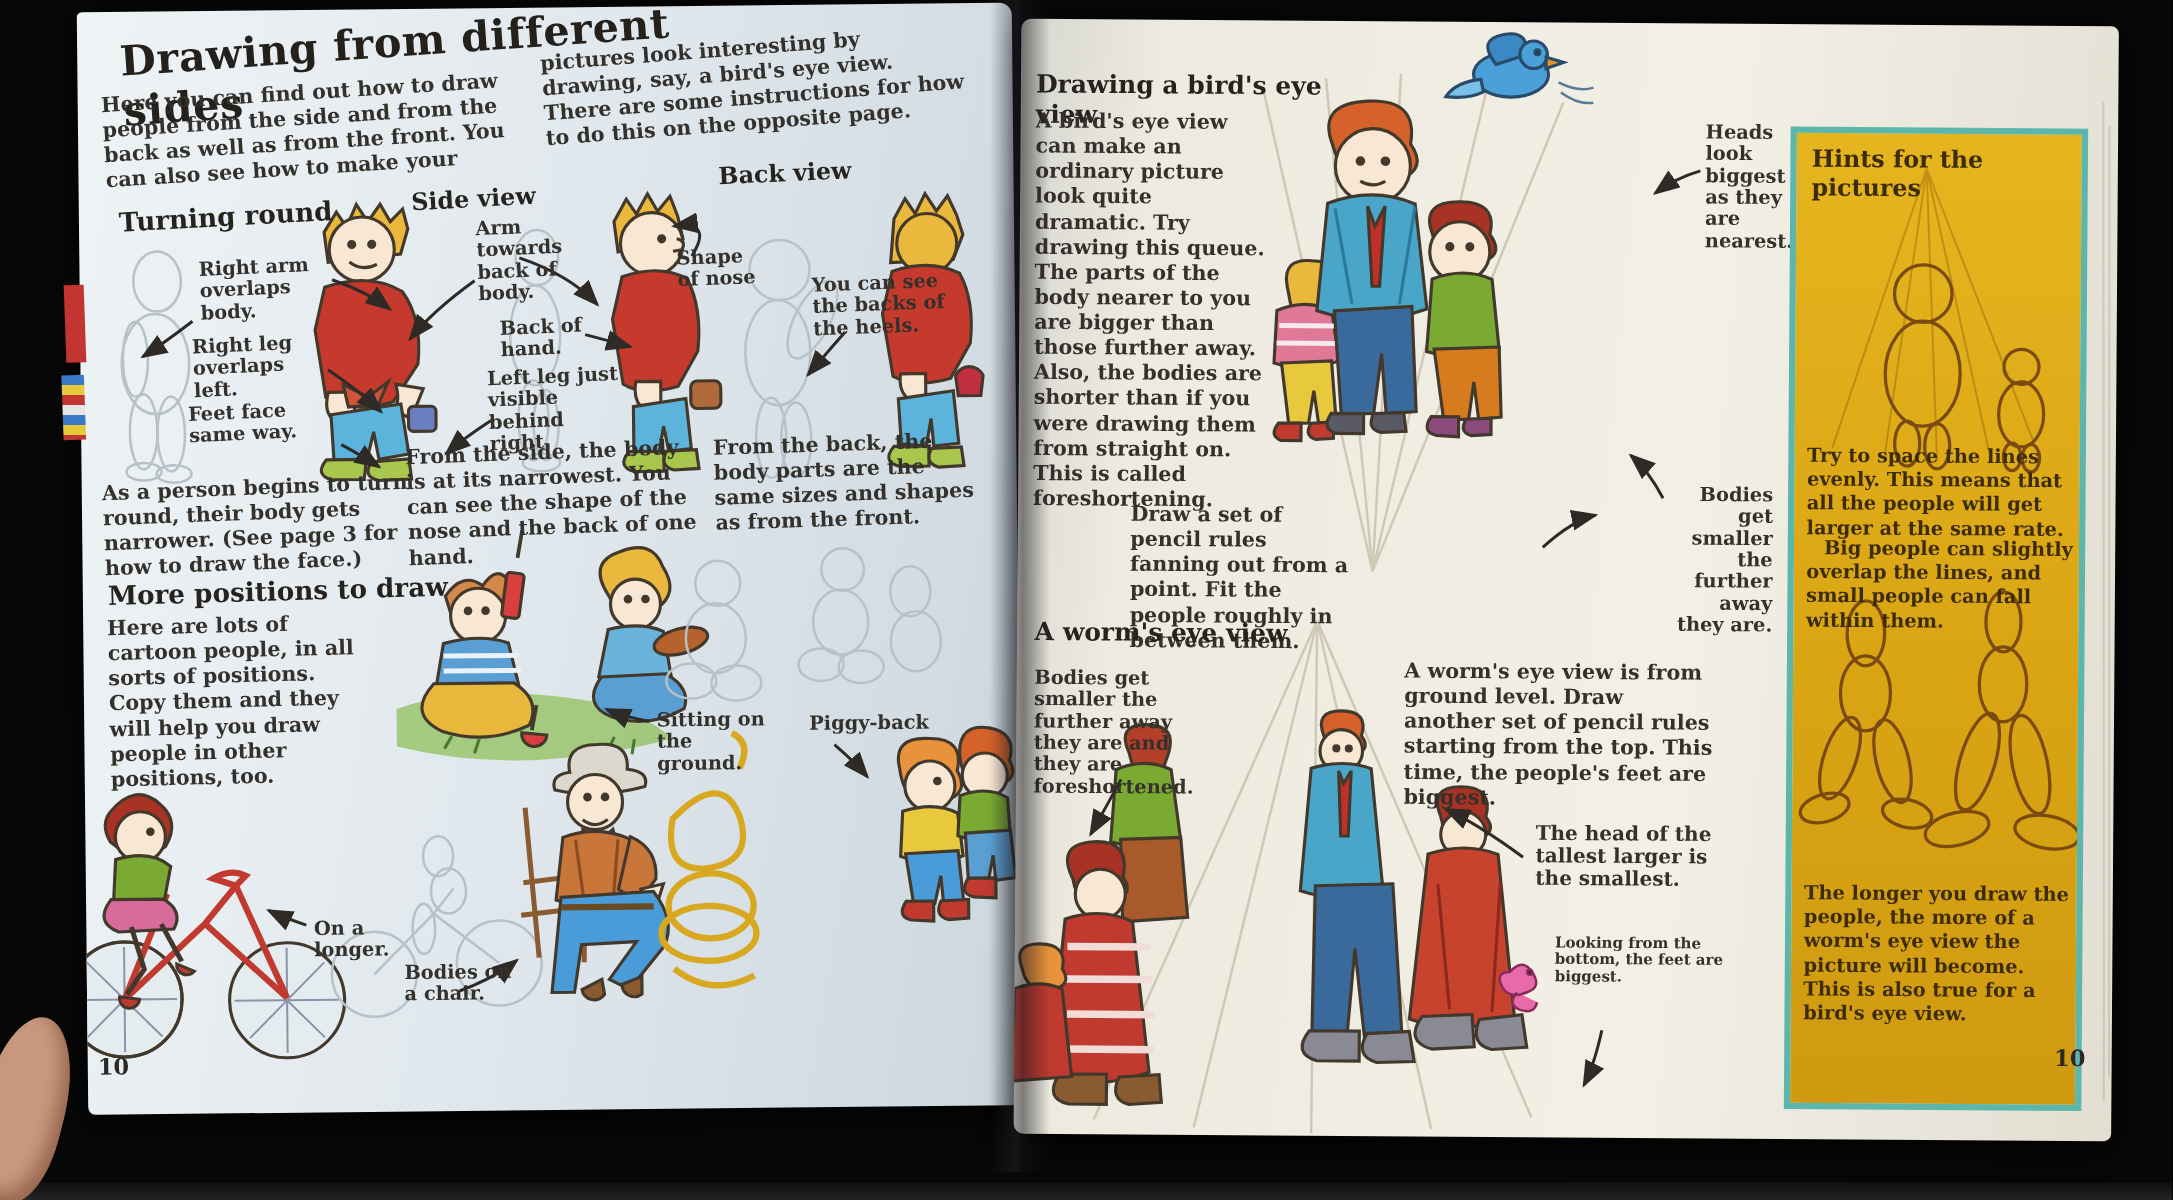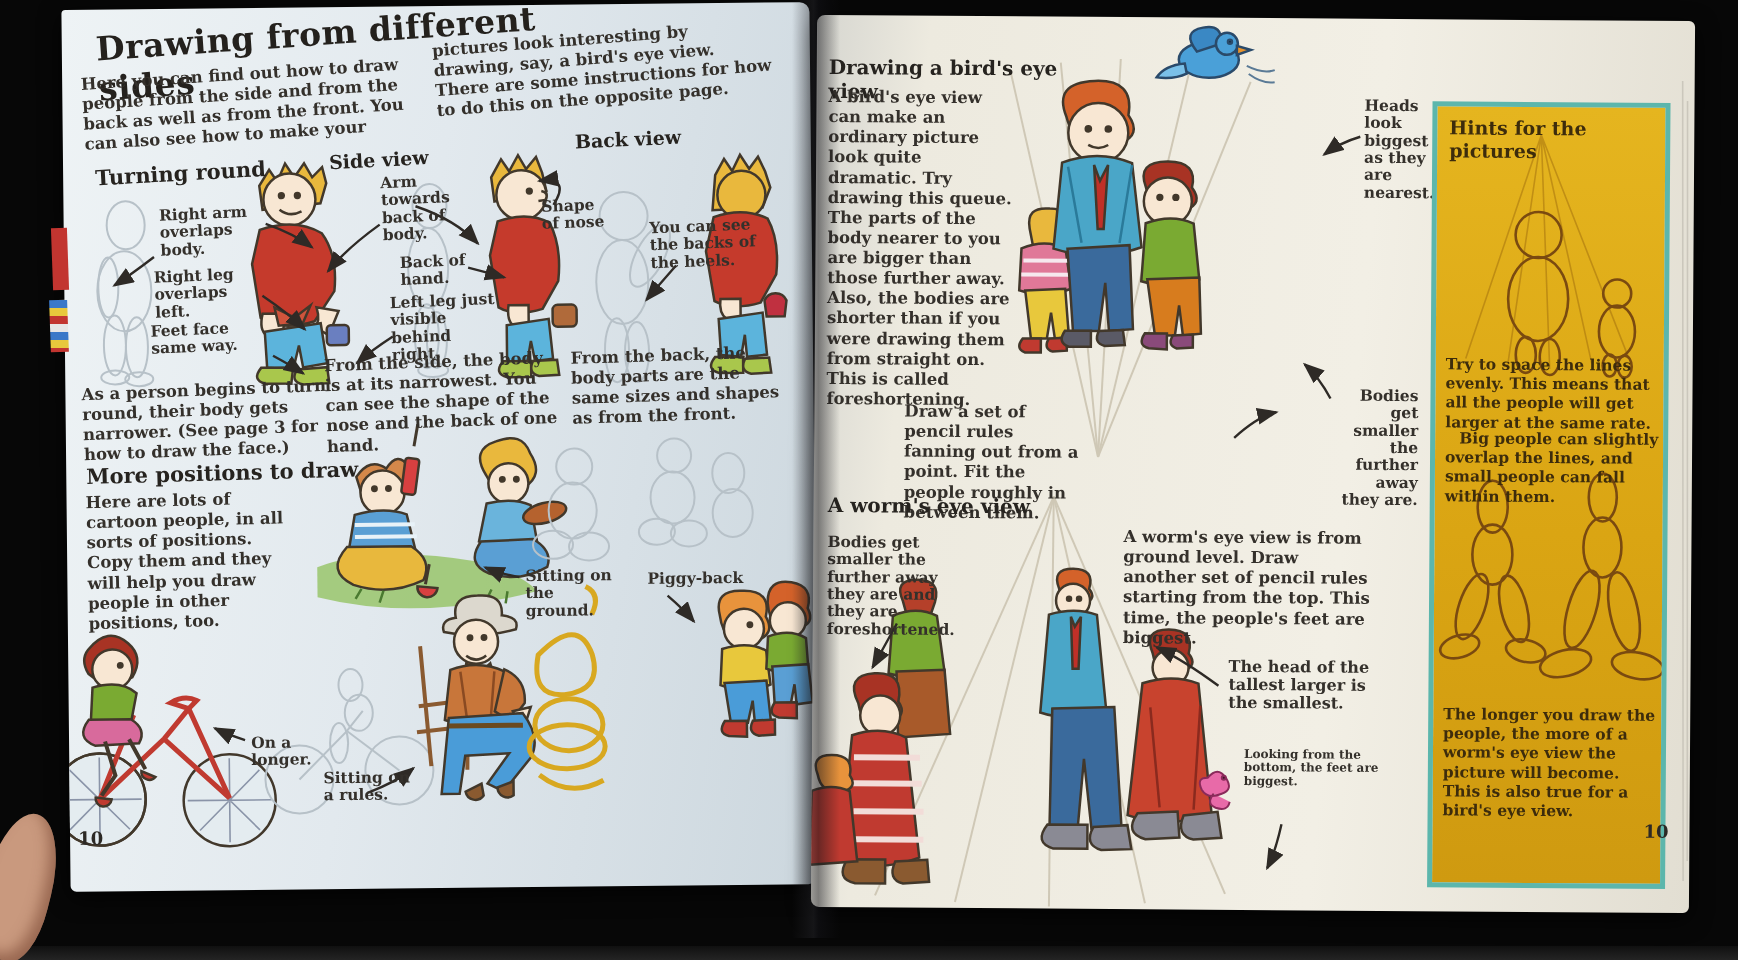--- a/index.html
+++ b/index.html
@@ -13,21 +13,21 @@
     background:linear-gradient(95deg,#d6d6d0 0%,#edeadf 12%,#f2efe5 60%,#e2ded2 100%);
     border-radius:8px 6px 6px 8px;}
   .gutter{position:absolute;left:792px;top:0;width:48px;height:938px;z-index:5;
     background:linear-gradient(90deg,rgba(0,0,0,0) 0%,rgba(40,40,45,.45) 45%,rgba(20,20,25,.5) 55%,rgba(0,0,0,0) 100%);}
   .txt{position:absolute;color:#34302b;font-weight:bold;line-height:1.22;}
   .h1{font-size:33px;letter-spacing:.5px;color:#24211d;}
   .h2{font-size:21px;color:#26231f;}
   .para{font-size:16.5px;}
   .lbl{font-size:15.5px;line-height:1.12;}
   .cap{font-size:16.5px;}
-  .pageno{font-size:18px;color:#2c2925;}
+  .pageno{font-size:18px;color:#2c2925;margin-top:16px;}
   .hints-box{position:absolute;left:616px;top:82px;width:238px;height:786px;
     border:5px solid #5cb6ac;background:linear-gradient(180deg,#e5b51f 0%,#daa513 55%,#cf9a10 100%);
     box-sizing:border-box;}
   .hints-box .txt{color:#3d2c0c;}
   .hints-head{font-size:19px;color:#32230a;}
   .hints-para{font-size:15.5px;line-height:1.24;}
   svg{position:absolute;left:0;top:0;pointer-events:none;}
   .tab{position:absolute;z-index:1;}
   .table-edge{position:absolute;left:0;top:946px;width:1738px;height:14px;
     background:linear-gradient(180deg,#101010,#242424);}
@@ -253,21 +253,21 @@
     <div class="txt h2" style="left:512px;top:124px;transform:rotate(-2deg);font-size:19px;">Back view</div>
     <div class="txt lbl" style="left:478px;top:192px;width:66px;transform:rotate(-1.6deg);">Shape of nose</div>
     <div class="txt lbl" style="left:586px;top:214px;width:112px;transform:rotate(-1.6deg);">You can see the backs of the heels.</div>
     <div class="txt cap" style="left:506px;top:342px;width:212px;transform:rotate(-1.2deg);">From the back, the body parts are the same sizes and shapes as from the front.</div>
 
     <div class="txt h2" style="left:20px;top:452px;transform:rotate(-1deg);">More positions to draw</div>
     <div class="txt para" style="left:20px;top:482px;width:212px;transform:rotate(-0.8deg);">Here are lots of cartoon people, in all sorts of positions. Copy them and they will help you draw people in other positions, too.</div>
     <div class="txt lbl" style="left:458px;top:562px;width:96px;">Sitting on the ground.</div>
     <div class="txt lbl" style="left:580px;top:566px;width:100px;">Piggy-back</div>
     <div class="txt lbl" style="left:182px;top:726px;width:70px;">On a longer.</div>
-    <div class="txt lbl" style="left:254px;top:762px;width:88px;">Sitting on a rules.</div>
+    <div class="txt lbl" style="left:254px;top:762px;width:88px;">Bodies on a chair.</div>
 
     <div class="txt pageno" style="left:8px;top:818px;">10</div>
   </div>
 
   <div id="right-page" class="page">
 
     <svg width="878" height="892" viewBox="0 0 878 892">
       <defs>
         <marker id="ahr" markerWidth="9" markerHeight="8" refX="8" refY="3.5" orient="auto">
           <path d="M0,0 L9,3.5 L0,7 z" fill="#2e2a26"></path>

